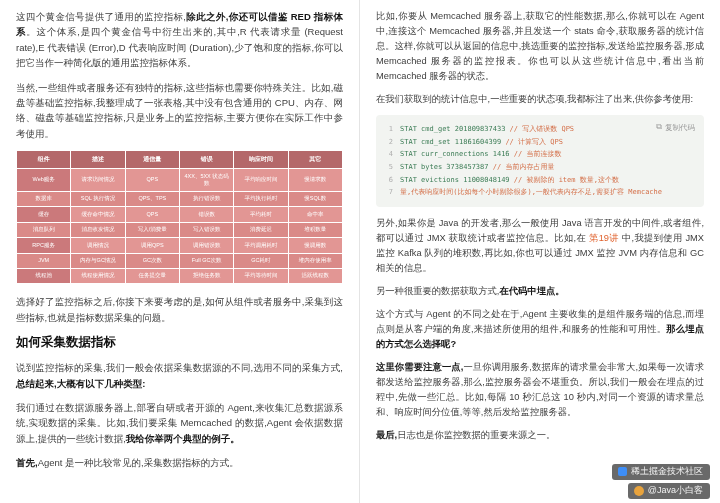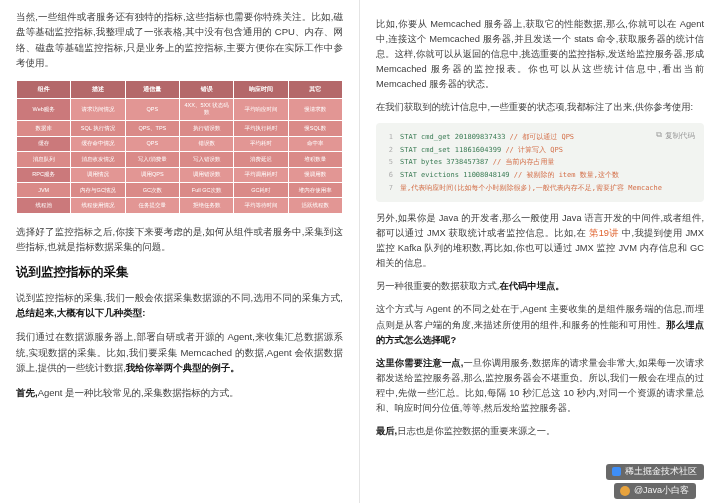--- a/index.html
+++ b/index.html
@@ -4,21 +4,21 @@
 <style>
   html,body { margin:0; padding:0; }
   body {
     width:720px; height:503px; background:#ffffff; overflow:hidden; position:relative;
     font-family:"Liberation Sans","DejaVu Sans",sans-serif; color:#3d3d3d;
   }
   .page { display:flex; height:100%; }
   .col { width:50%; box-sizing:border-box; padding:9px 16px 6px 16px; }
   .col-left { border-right:1px solid #e4e4e4; }
   p { margin:0 0 9px 0; font-size:9.5px; line-height:1.62; text-align:justify; }
-  .col-right p { font-size:9.3px; margin-bottom:8px;margin-top:8px; }
+  .col-right p { font-size:9.3px; margin-bottom:8px; }
   strong { color:#161616; }
   .link { color:#e0622d; cursor:pointer; }
   h2.section-title { font-size:12.5px; font-weight:700; color:#101010; margin:2px 0 9px 0; }
 
   table.metrics-table { width:100%; border-collapse:collapse; table-layout:fixed; margin:1px 0 10px 0; }
   table.metrics-table th {
     background:#b4686a; color:#ffffff; font-size:6px; font-weight:700;
     padding:4px 2px; border:1px solid #ffffff; text-align:center;
   }
   table.metrics-table td {
@@ -36,34 +36,35 @@
   .code-line { white-space:nowrap; overflow:hidden; }
   .ln { color:#aeaeae; display:inline-block; min-width:9px; margin-right:7px; text-align:right; }
   .code-text { color:#3a7b54; }
   .code-comment { color:#d4704a; }
   .copy-btn {
     position:absolute; top:5px; right:9px; color:#9a9a9a; font-size:7.5px;
     font-family:"Liberation Sans",sans-serif; cursor:pointer; display:flex; align-items:center; gap:3px;
   }
   .copy-icon { font-size:8px; color:#9a9a9a; }
 
-  .watermark { position:absolute; right:16px; bottom:4px; display:flex; flex-direction:column; align-items:center; gap:3px; }
+  .watermark { position:absolute; right:10px; bottom:4px; display:flex; flex-direction:column; align-items:flex-end; gap:3px; }
   .wm-chip {
     background:rgba(52,52,52,0.74); color:#f3f3f3; font-size:9px; padding:2px 7px 3px 6px;
     border-radius:3px; display:flex; align-items:center; gap:4px; line-height:1.2;
   }
   .wm-icon-community { width:9px; height:9px; border-radius:2px; background:#3e8ef7; display:inline-block; }
   .wm-icon-avatar { width:10px; height:10px; border-radius:50%; background:#e8a33d; display:inline-block; }
 </style>
 </head>
 <body>
 
 <div class="page">
 
   <div class="col col-left">
+    <p><span>这四个黄金信号提供了通用的监控指标,</span><strong>除此之外,你还可以借鉴 RED 指标体系</strong><span>。这个体系,是四个黄金信号中衍生出来的,其中,R 代表请求量 (Request rate),E 代表错误 (Error),D 代表响应时间 (Duration),少了饱和度的指标,你可以把它当作一种简化版的通用监控指标体系。</span></p>
 
     <p>当然,一些组件或者服务还有独特的指标,这些指标也需要你特殊关注。比如,磁盘等基础监控指标,我整理成了一张表格,其中没有包含通用的 CPU、内存、网络、磁盘等基础监控指标,只是业务上的监控指标,主要方便你在实际工作中参考使用。</p>
 
     <table class="metrics-table">
       <thead>
         <tr>
           <th>组件</th>
           <th>描述</th>
           <th>通信量</th>
           <th>错误</th>
@@ -126,41 +127,42 @@
           <td>任务提交量</td>
           <td>拒绝任务数</td>
           <td>平均等待时间</td>
           <td>活跃线程数</td>
         </tr>
       </tbody>
     </table>
 
     <p>选择好了监控指标之后,你接下来要考虑的是,如何从组件或者服务中,采集到这些指标,也就是指标数据采集的问题。</p>
 
-    <h2 class="section-title">说到监控指标的采集</h2>
+    <h2 class="section-title">如何采集数据指标</h2>
 
     <p><span>说到监控指标的采集,我们一般会依据采集数据源的不同,选用不同的采集方式,</span><strong>总结起来,大概有以下几种类型:</strong></p>
 
     <p><span>我们通过在数据源服务器上,部署自研或者开源的 Agent,来收集汇总数据源系统,实现数据的采集。比如,我们要采集 Memcached 的数据,Agent 会依据数据源上,提供的一些统计数据,</span><strong>我给你举两个典型的例子。</strong></p>
 
     <p><strong>首先,</strong><span>Agent 是一种比较常见的,采集数据指标的方式。</span></p>
   </div>
 
   <div class="col col-right">
     <p>比如,你要从 Memcached 服务器上,获取它的性能数据,那么,你就可以在 Agent 中,连接这个 Memcached 服务器,并且发送一个 stats 命令,获取服务器的统计信息。这样,你就可以从返回的信息中,挑选重要的监控指标,发送给监控服务器,形成 Memcached 服务器的监控报表。你也可以从这些统计信息中,看出当前 Memcached 服务器的状态。</p>
 
     <p>在我们获取到的统计信息中,一些重要的状态项,我都标注了出来,供你参考使用:</p>
 
     <div class="code-block">
       <div class="copy-btn">
           <span class="copy-icon">⧉</span>
           <span>复制代码</span>
         </div>
-      <div class="code-line"><span class="ln">1</span><span class="code-text">STAT cmd_get 201809837433</span> <span class="code-comment">// 都可以通过 QPS</span></div>
+      <div class="code-line"><span class="ln">1</span><span class="code-text">STAT cmd_get 201809837433</span> <span class="code-comment">// 写入错误数 QPS</span></div>
       <div class="code-line"><span class="ln">2</span><span class="code-text">STAT cmd_set 11861604399</span> <span class="code-comment">// 计算写入 QPS</span></div>
+      <div class="code-line"><span class="ln">4</span><span class="code-text">STAT curr_connections 1416</span> <span class="code-comment">// 当前连接数</span></div>
       <div class="code-line"><span class="ln">5</span><span class="code-text">STAT bytes 3738457387</span> <span class="code-comment">// 当前内存占用量</span></div>
       <div class="code-line"><span class="ln">6</span><span class="code-text">STAT evictions 11008048149</span> <span class="code-comment">// 被剔除的 item 数量,这个数</span></div>
       <div class="code-line"><span class="ln">7</span><span class="code-text"></span><span class="code-comment">量,代表响应时间(比如每个小时剔除很多),一般代表内存不足,需要扩容 Memcache</span></div>
     </div>
 
     <p><span>另外,如果你是 Java 的开发者,那么一般使用 Java 语言开发的中间件,或者组件,都可以通过 JMX 获取统计或者监控信息。比如,在 </span><span class="link">第19讲</span><span> 中,我提到使用 JMX 监控 Kafka 队列的堆积数,再比如,你也可以通过 JMX 监控 JVM 内存信息和 GC 相关的信息。</span></p>
 
     <p><span>另一种很重要的数据获取方式,</span><strong>在代码中埋点。</strong></p>
 
     <p><span>这个方式与 Agent 的不同之处在于,Agent 主要收集的是组件服务端的信息,而埋点则是从客户端的角度,来描述所使用的组件,和服务的性能和可用性。</span><strong>那么埋点的方式怎么选择呢?</strong></p>

